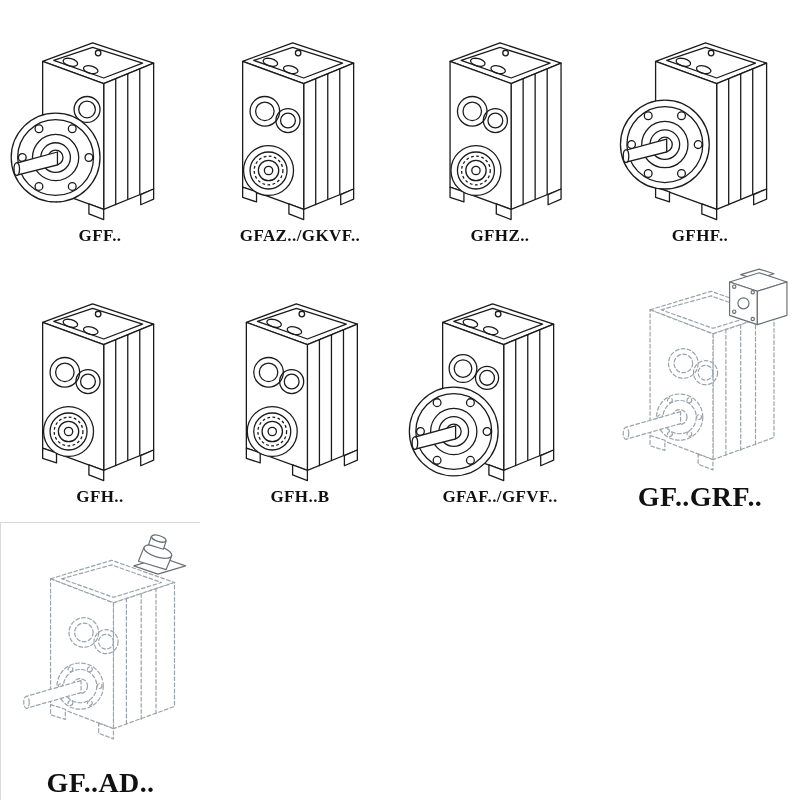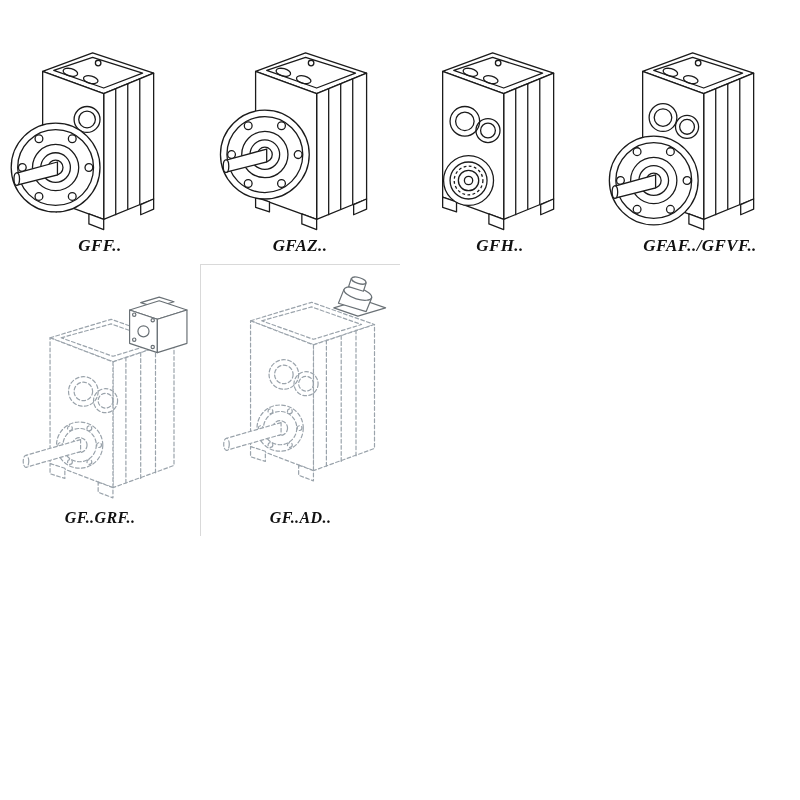--- a/index.html
+++ b/index.html
@@ -6,42 +6,41 @@
   html,body { width:800px; height:800px; background:#ffffff; overflow:hidden;
               font-family:"Liberation Serif", serif; }
   .catalog {
     width:800px; height:800px;
     display:grid;
     grid-template-columns:repeat(4,1fr);
     grid-template-rows:repeat(3,1fr);
   }
   .cell {
     display:flex; flex-direction:column;
-    align-items:center; justify-content:flex-end;
+    align-items:center; justify-content:center;
     padding:4px 2px 8px 2px;
     background:#fff;
-    font-style:italic;
   }
   .cell .fig {
     flex:1 1 auto;
     width:100%;
     max-height:222px;
     display:block;
   }
   .label {
     font-family:"Liberation Serif", serif;
     font-weight:bold;
     font-size:17px;
     letter-spacing:.4px;
     color:#111;
     line-height:1.2;
     text-align:center;
     white-space:nowrap;
   }
-  .label.big { font-size:16px; }
+  .label.big { font-size:28px; }
   .fig.dark  { color:#1b1b1b; }
   .fig.light { color:#9aa3ab; }
   .cell.boxed { border-left:1px solid #d9d9d9; border-top:1px solid #d9d9d9;gap:17px; }
   .defs-holder { position:absolute; width:0; height:0; overflow:hidden; }
 </style>
 </head>
 <body>
 
 <svg class="defs-holder" aria-hidden="true">
   <defs>
@@ -221,36 +220,54 @@
 
 <div class="catalog">
 
   <figure class="cell">
     <svg class="fig dark" viewBox="0 0 200 240" role="img">
         <use href="#sym-flange"></use>
       </svg>
     <figcaption class="label">GFF..</figcaption>
   </figure>
 
-
+  <figure class="cell">
+    <svg class="fig dark" viewBox="0 0 200 240" role="img">
+        <use href="#sym-bosses"></use>
+      </svg>
+    <figcaption class="label">GFAZ../GKVF..</figcaption>
+  </figure>
+
+  <figure class="cell">
+    <svg class="fig dark" viewBox="0 0 200 240" role="img">
+        <use href="#sym-bosses" transform="translate(8,0)"></use>
+      </svg>
+    <figcaption class="label">GFHZ..</figcaption>
+  </figure>
 
   <figure class="cell">
     <svg class="fig dark" viewBox="0 0 200 240" role="img">
         <use href="#sym-flange-front"></use>
       </svg>
-    <figcaption class="label">GFAZ..</figcaption>
+    <figcaption class="label">GFHF..</figcaption>
   </figure>
 
   <figure class="cell">
     <svg class="fig dark" viewBox="0 0 200 240" role="img">
         <use href="#sym-bosses"></use>
       </svg>
     <figcaption class="label">GFH..</figcaption>
   </figure>
 
+  <figure class="cell">
+    <svg class="fig dark" viewBox="0 0 200 240" role="img">
+        <use href="#sym-bosses" transform="translate(4,0)"></use>
+      </svg>
+    <figcaption class="label">GFH..B</figcaption>
+  </figure>
 
 
 
   <figure class="cell">
     <svg class="fig dark" viewBox="0 0 200 240" role="img">
         <use href="#sym-flange-low"></use>
       </svg>
     <figcaption class="label">GFAF../GFVF..</figcaption>
   </figure>
 

